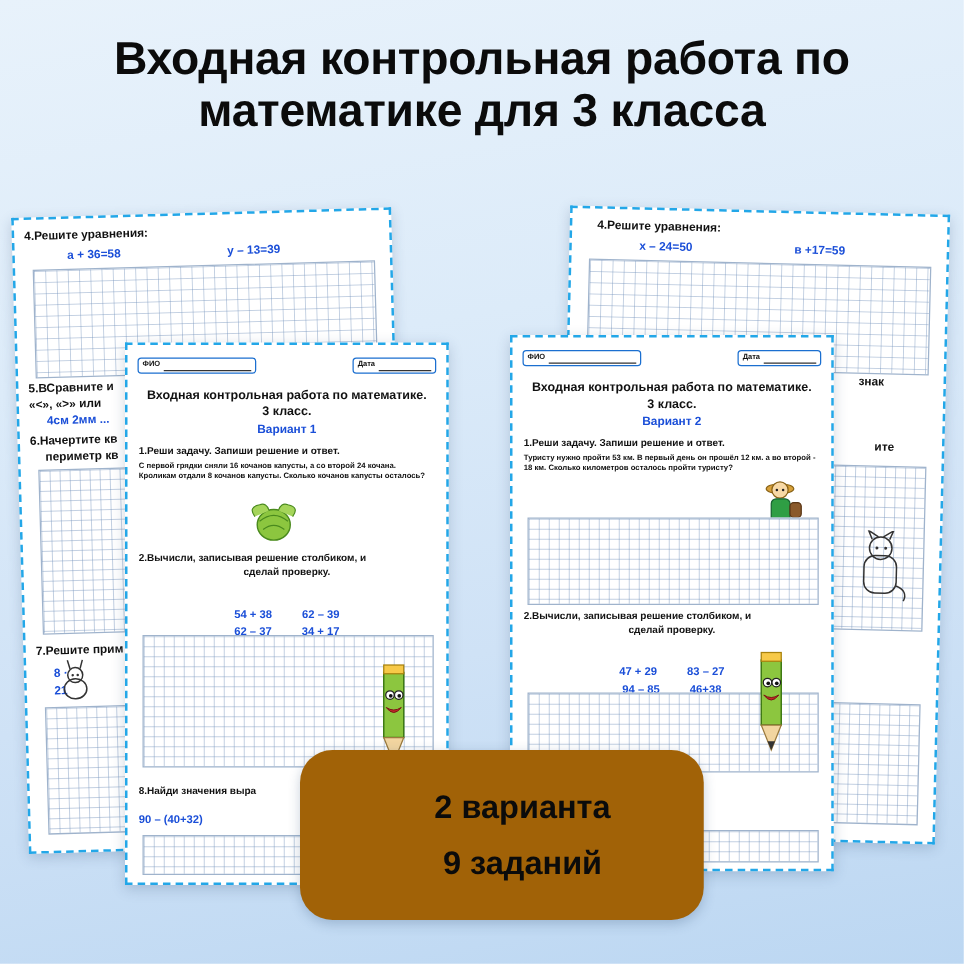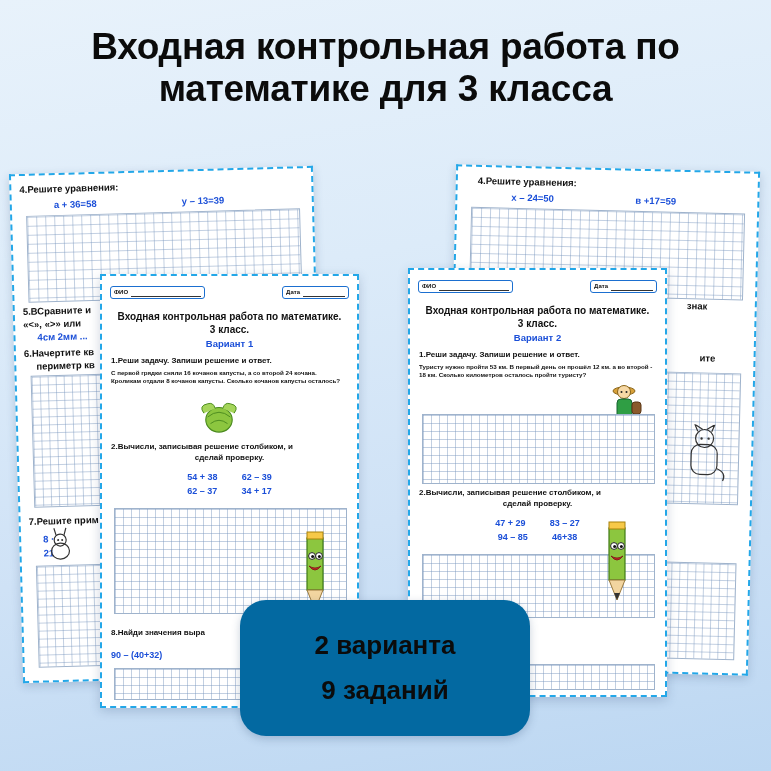--- a/index.html
+++ b/index.html
@@ -87,24 +87,25 @@
   .exprs .row{display:flex;justify-content:center;gap:24px;}
 
   
   .cabbage{position:absolute;width:42px;height:34px;}
   .pencil{position:absolute;width:34px;height:86px;}
   .tourist{position:absolute;width:46px;height:62px;}
 
   
   #badge{
     position:absolute;left:240px;top:600px;width:290px;height:136px;
-    background:#0369a1;border-radius:26px;
+    background:#a16207;border-radius:26px;
     box-shadow:0 3px 9px rgba(40,70,110,.25);
     display:flex;flex-direction:column;align-items:center;justify-content:center;
     gap:14px;
+    padding-left:33px;
   }
   #badge div{font-size:26px;font-weight:bold;color:#0b0b0b;}
 </style>
 </head>
 <body>
 
 <div class="stage">
 
   <div class="title">Входная контрольная работа по математике для 3 класса</div>
 
@@ -178,21 +179,21 @@
     <svg class="cabbage" style="left:96px;top:124px;" viewBox="0 0 44 36">
       <ellipse cx="22" cy="21" rx="14" ry="13" fill="#8cc63f" stroke="#4a8a1e" stroke-width="1.2"></ellipse>
       <path d="M10 18 q12 -10 24 0 M13 25 q9 -7 18 0" fill="none" stroke="#4a8a1e" stroke-width="1"></path>
       <path d="M6 14 q-6 -8 4 -10 q6 -2 8 5" fill="#a5d55a" stroke="#4a8a1e" stroke-width="1"></path>
       <path d="M38 14 q6 -8 -4 -10 q-6 -2 -8 5" fill="#a5d55a" stroke="#4a8a1e" stroke-width="1"></path>
     </svg>
 
     <div class="q" style="top:166px;text-align:left;">2.Вычисли, записывая решение столбиком, и</div>
     <div class="q" style="top:177px;text-align:center;">сделай проверку.</div>
 
-    <div class="exprs" style="top:194px;text-align:right;">
+    <div class="exprs" style="top:208px;text-align:right;">
       <div class="row">
         <span>54 + 38</span>
         <span>62 – 39</span>
       </div>
       <div class="row">
         <span>62 – 37</span>
         <span>34 + 17</span>
       </div>
     </div>
 
@@ -248,21 +249,21 @@
       <rect x="23" y="55" width="9" height="4" rx="1.5" fill="#333"></rect>
       <circle cx="19.5" cy="12" r="1" fill="#222"></circle>
         <circle cx="24.5" cy="12" r="1" fill="#222"></circle>
     </svg>
 
     <div class="grid small" style="position:absolute;left:12px;top:144px;width:231px;height:68px;"></div>
 
     <div class="q" style="top:218px;text-align:left;">2.Вычисли, записывая решение столбиком, и</div>
     <div class="q" style="top:229px;text-align:center;">сделай проверку.</div>
 
-    <div class="exprs" style="top:246px;">
+    <div class="exprs" style="top:260px;">
       <div class="row">
         <span>47 + 29</span>
         <span>83 – 27</span>
       </div>
       <div class="row">
         <span>94 –  85</span>
         <span>46+38</span>
       </div>
     </div>
 

